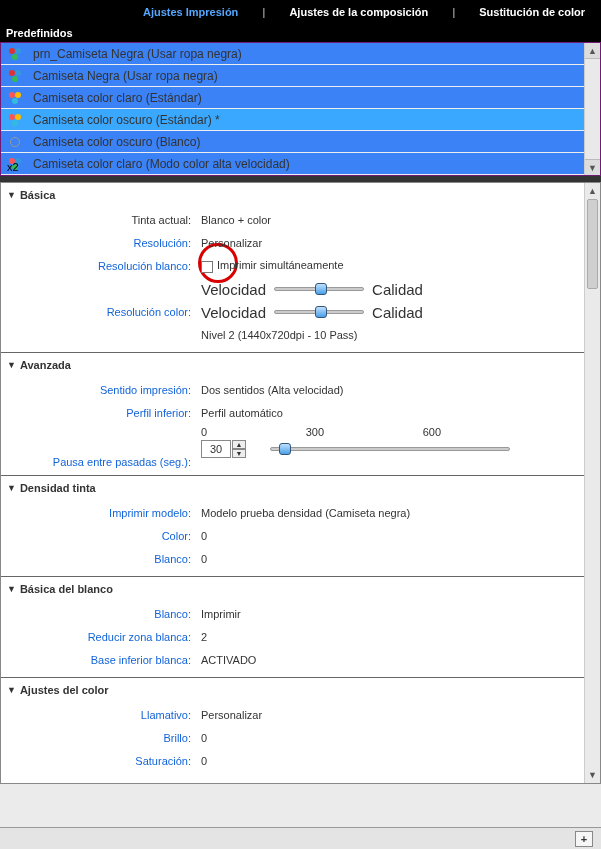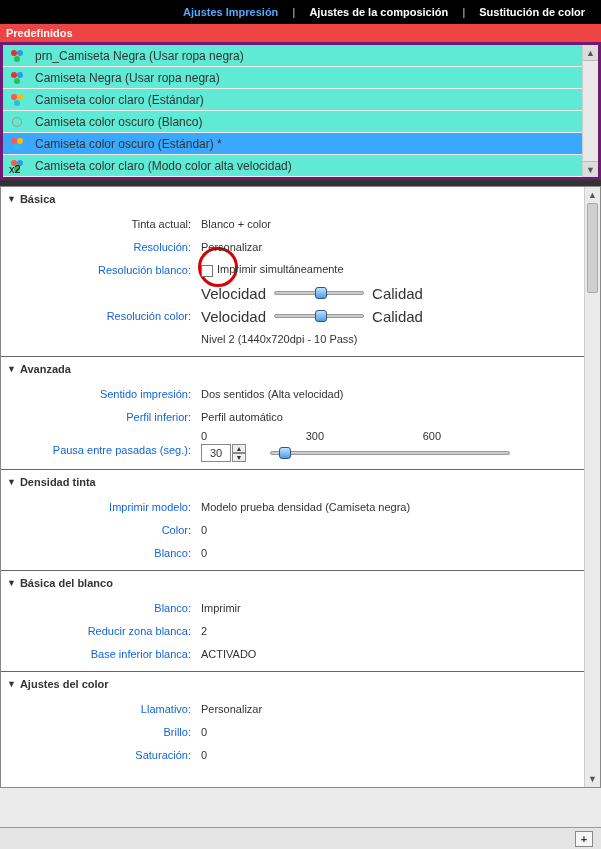--- a/index.html
+++ b/index.html
@@ -1,23 +1,23 @@
 <!DOCTYPE html>
 <html><head>
 <meta charset="utf-8">
 <style>
   *{box-sizing:border-box;margin:0;padding:0;font-family:Verdana,Arial,sans-serif;font-size:11px;color:#333}
   body{background:#ebebeb;width:601px;height:849px;overflow:hidden;position:relative}
-  .tabbar{background:#000;height:24px;display:flex;align-items:center;justify-content:flex-end;padding:0 8px;gap:6px}
+  .tabbar{background:#000;height:24px;display:flex;align-items:center;justify-content:flex-end;padding:0 8px;gap:16px}
   .tabbar span{color:#fff;font-weight:bold;padding:0 8px;cursor:pointer}
   .tabbar span.active{color:#55a6ff}
   .tabbar .sep{color:#888;padding:0}
-  .subbar{background:#ef4444;color:#fff;height:18px;display:flex;align-items:center;padding:0 6px;font-weight:bold}
+  .subbar{background:#000000;color:#fff;height:18px;display:flex;align-items:center;padding:0 6px;font-weight:bold}
   .subbar span{color:#fff}
-  .presets{background:#5eead4;border:3px solid #701a75;position:relative}
+  .presets{background:#3b82f6;border:1px solid #701a75;position:relative}
   .preset-row{display:flex;align-items:center;height:22px;padding:0 6px;gap:10px;border-bottom:1px solid #eee;cursor:pointer}
   .preset-row.sel{background:#3aa8ff}
   .preset-row .ic{width:16px;height:16px;position:relative;flex:0 0 16px}
   .preset-row .ic svg{width:16px;height:16px}
   .preset-row .empty-ic{width:10px;height:10px;border:1px solid #999;border-radius:50%;margin:3px}
   .preset-row .lbl{font-size:12px}
   .preset-scroll{position:absolute;right:0;top:0;bottom:0;width:16px;background:#e9e9e9;border-left:1px solid #ccc}
   .preset-scroll .sbtn{height:16px;background:#dcdcdc;border-bottom:1px solid #bbb;display:flex;align-items:center;justify-content:center;font-size:9px;color:#555}
   .preset-scroll .sbtn.bot{position:absolute;bottom:0;left:0;right:0;border-top:1px solid #bbb;border-bottom:none}
   .darkstrip{height:6px;background:#333}
@@ -83,33 +83,33 @@
     <span class="lbl">Camiseta Negra (Usar ropa negra)</span>
   </div>
   <div class="preset-row">
     <span class="ic"><svg viewBox="0 0 16 16">
           <circle cx="5" cy="5" r="3" fill="#f55"></circle>
           <circle cx="11" cy="5" r="3" fill="#fb0"></circle>
           <circle cx="8" cy="11" r="3" fill="#3bd"></circle>
         </svg></span>
     <span class="lbl">Camiseta color claro (Estándar)</span>
   </div>
+  <div class="preset-row sel">
+    <span class="ic"><svg viewBox="0 0 16 16">
+          <circle cx="5" cy="5" r="3" fill="#f55"></circle>
+          <circle cx="11" cy="5" r="3" fill="#fb0"></circle>
+          <circle cx="8" cy="11" r="3" fill="#3bd"></circle>
+        </svg></span>
+    <span class="lbl">Camiseta color oscuro (Estándar) *</span>
+  </div>
   <div class="preset-row">
     <span class="ic">
         <div class="empty-ic"></div>
       </span>
     <span class="lbl">Camiseta color oscuro (Blanco)</span>
-  </div>
-  <div class="preset-row sel">
-    <span class="ic"><svg viewBox="0 0 16 16">
-          <circle cx="5" cy="5" r="3" fill="#f55"></circle>
-          <circle cx="11" cy="5" r="3" fill="#fb0"></circle>
-          <circle cx="8" cy="11" r="3" fill="#3bd"></circle>
-        </svg></span>
-    <span class="lbl">Camiseta color oscuro (Estándar) *</span>
   </div>
   <div class="preset-row">
     <span class="ic"><svg viewBox="0 0 16 16">
           <circle cx="5" cy="5" r="3" fill="#f55"></circle>
           <circle cx="11" cy="5" r="3" fill="#39d"></circle>
           <circle cx="8" cy="11" r="3" fill="#3b5"></circle>
           <text x="0" y="15" font-size="6" fill="#000">x2</text>
         </svg></span>
     <span class="lbl">Camiseta color claro (Modo color alta velocidad)</span>
   </div>
@@ -178,21 +178,21 @@
       </div>
     <div class="field">
         <div class="flab">Sentido impresión:</div>
         <div class="fval">Dos sentidos (Alta velocidad)</div>
       </div>
     <div class="field">
         <div class="flab">Perfil inferior:</div>
         <div class="fval">Perfil automático</div>
       </div>
     <div class="field" style="align-items:flex-start">
-        <div class="flab" style="margin-top:14px">Pausa entre pasadas (seg.):</div>
+        <div class="flab" style="margin-top:30px">Pausa entre pasadas (seg.):</div>
       <div class="fval pslider">
         <div class="ticks">
             <span>0</span>
             <span>300</span>
             <span>600</span>
           </div>
         <div style="display:flex;align-items:center;gap:24px">
           <div class="spin">
             <input value="30" style="">
             <div class="btns">

